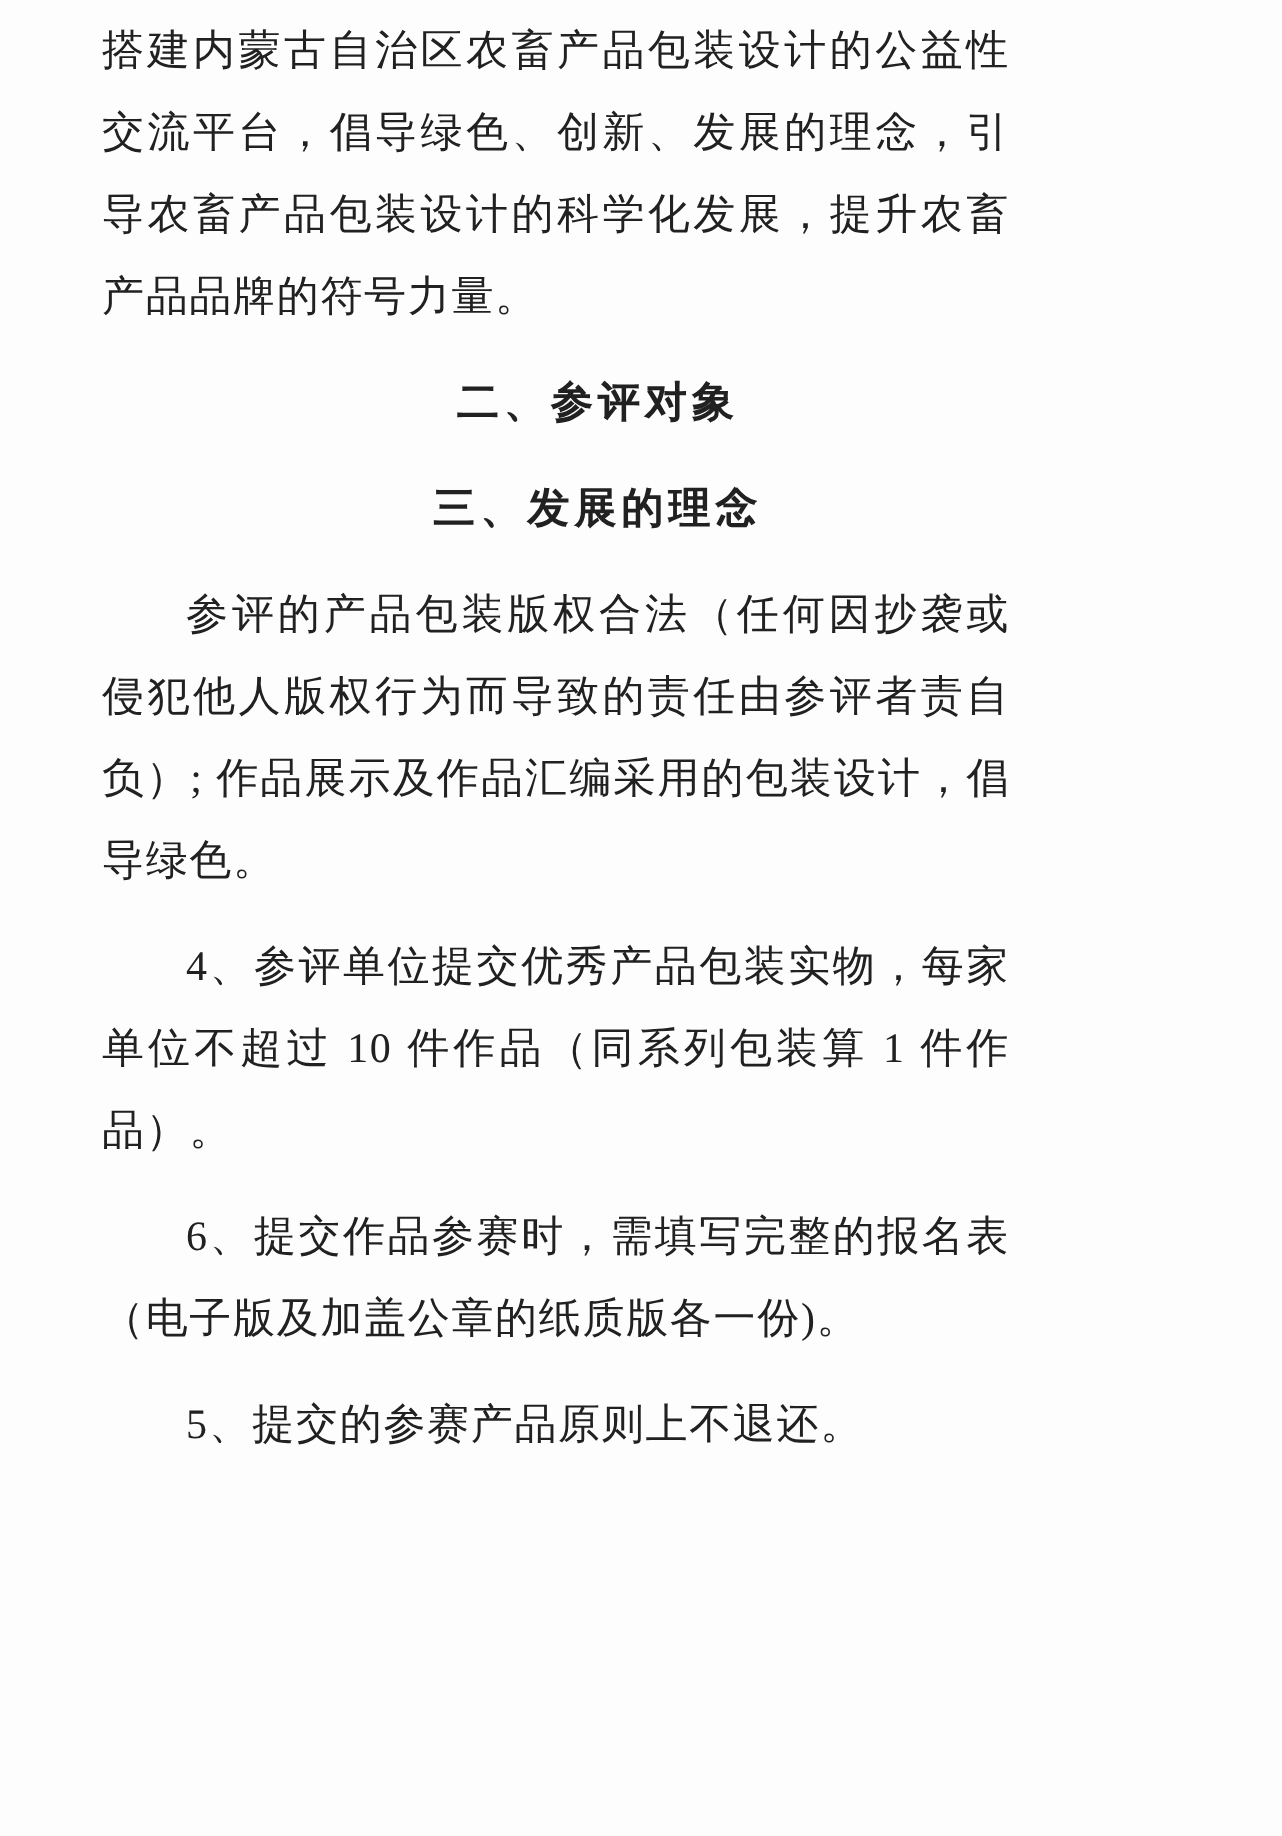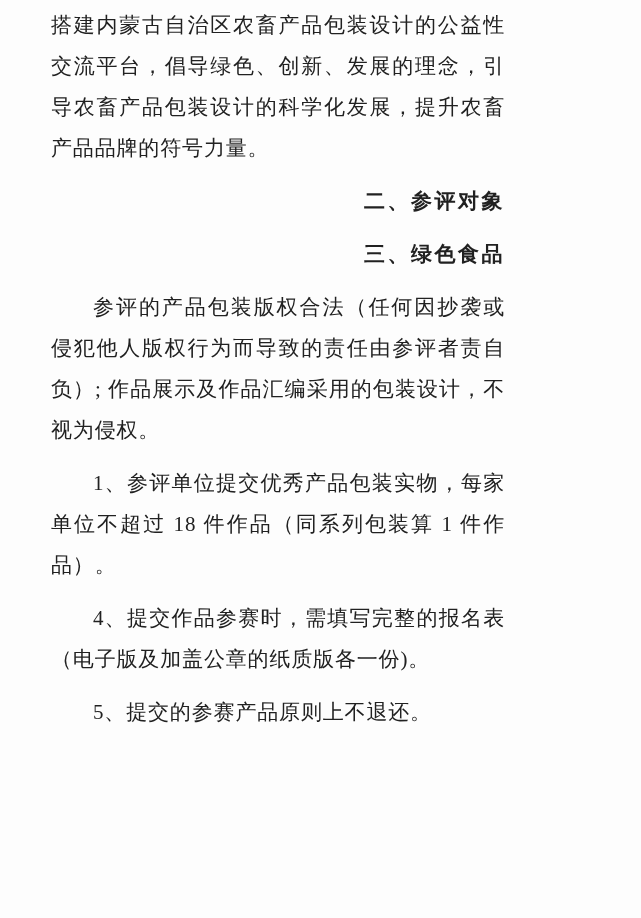--- a/index.html
+++ b/index.html
@@ -31,36 +31,36 @@
     word-break: break-all;
   }
   .doc > :first-child {
     margin-top: 0;
   }
   .para.indent, .heading {
     text-indent: 2em;
   }
   .heading {
     font-weight: bold;
-    text-align: right;
+    text-align: center;
     letter-spacing: 0.12em;
   }
 </style>
 </head>
 <body>
 
 <div class="doc">
   <p class="para">搭建内蒙古自治区农畜产品包装设计的公益性交流平台，倡导绿色、创新、发展的理念，引导农畜产品包装设计的科学化发展，提升农畜产品品牌的符号力量。</p>
 
   <p class="heading">二、参评对象</p>
 
 
-  <p class="heading">三、绿色食品</p>
+  <p class="heading">三、发展的理念</p>
 
-  <p class="para indent">参评的产品包装版权合法（任何因抄袭或侵犯他人版权行为而导致的责任由参评者责自负）; 作品展示及作品汇编采用的包装设计，不视为侵权。</p>
+  <p class="para indent">参评的产品包装版权合法（任何因抄袭或侵犯他人版权行为而导致的责任由参评者责自负）; 作品展示及作品汇编采用的包装设计，倡导绿色。</p>
 
-  <p class="para indent">1、参评单位提交优秀产品包装实物，每家单位不超过 18 件作品（同系列包装算 1 件作品）。</p>
+  <p class="para indent">4、参评单位提交优秀产品包装实物，每家单位不超过 10 件作品（同系列包装算 1 件作品）。</p>
 
-  <p class="para indent">4、提交作品参赛时，需填写完整的报名表（电子版及加盖公章的纸质版各一份)。</p>
+  <p class="para indent">6、提交作品参赛时，需填写完整的报名表（电子版及加盖公章的纸质版各一份)。</p>
 
   <p class="para indent">5、提交的参赛产品原则上不退还。</p>
 
 </div>
 
 </body></html>

